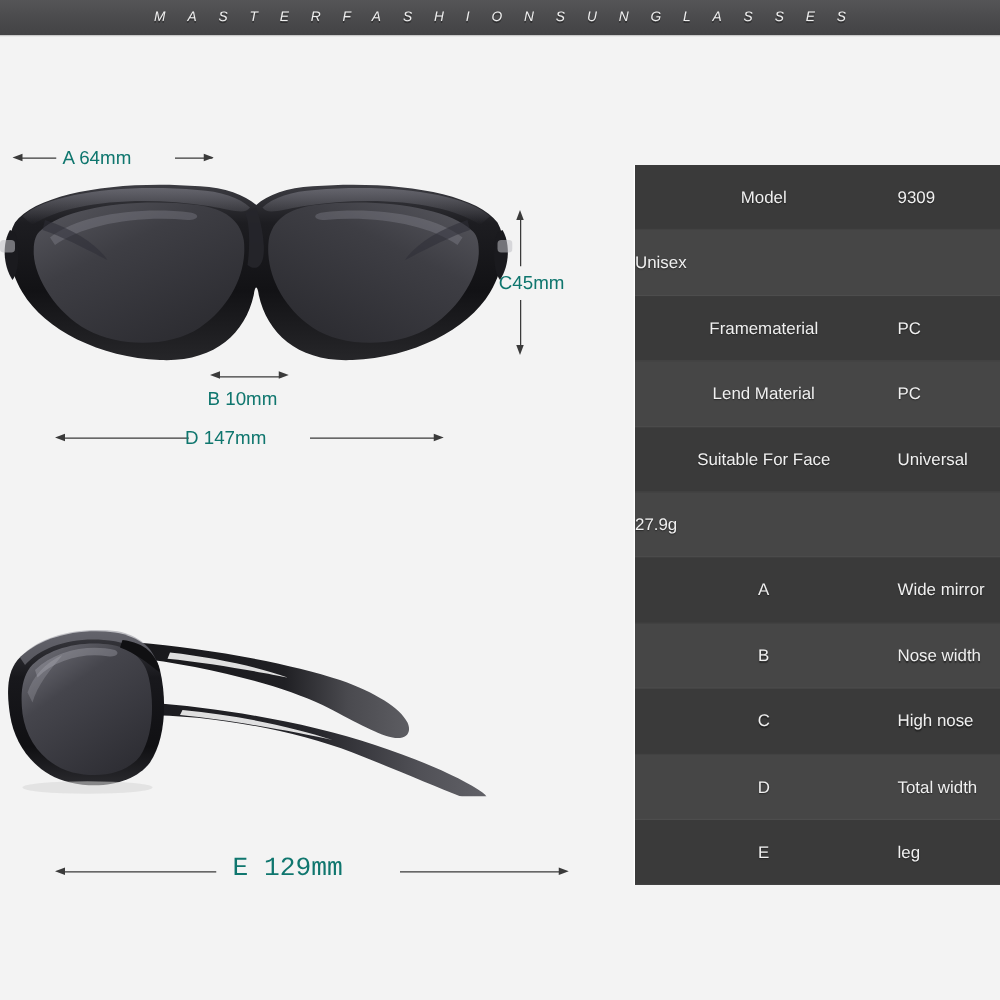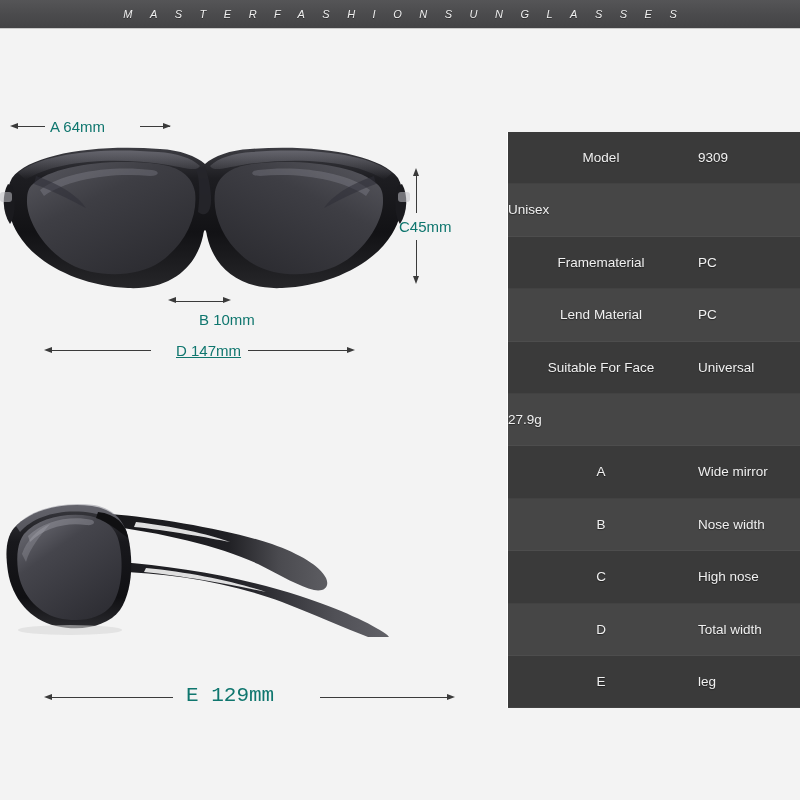--- a/index.html
+++ b/index.html
@@ -67,21 +67,21 @@
   .spec-row.odd  { background: #3a3a3a; }
   .spec-row.even { background: #464646; }
   .spec-row::after {
     content: "";
     position: absolute;
     left: 0; right: 0; bottom: 0;
     height: 1px;
     background: rgba(255,255,255,0.045);
   }
   .spec-label {
-    width: 190px;
+    width: 210px;
     text-align: center;
     color: #f0f0f0;
     font-size: 13.5px;
     line-height: 1.2;
     white-space: nowrap;
     padding-right: 4px;
     box-sizing: border-box;
     text-shadow: 0 1px 1px rgba(0,0,0,0.45);
   }
   .spec-value {
@@ -318,27 +318,27 @@
     <div class="vline" style="left:416px;   top:175px; height:38px;"></div>
     <div class="dim-label" style="left:399px;   top:219px;">C45mm</div>
     <div class="vline" style="left:416px;   top:240px; height:38px;"></div>
     <div class="arrow down" style="left:412.5px; top:276px;"></div>
   </div>
 
   <div>
     <div class="arrow left" style="left:168px; top:297px;"></div>
     <div class="hline" style="left:175px; top:300.5px; width:50px;"></div>
     <div class="arrow right" style="left:223px; top:297px;"></div>
-    <div class="dim-label" style="left:166px; top:312px;margin-left:33px;">B 10mm</div>
+    <div class="dim-label" style="left:166px; top:312px;">B 10mm</div>
   </div>
 
   <div>
     <div class="arrow left" style="left:44px;  top:346.5px;"></div>
     <div class="hline" style="left:51px;  top:350px; width:100px;"></div>
-    <div class="dim-label" style="left:176px; top:343px;text-decoration:underline;">D 147mm</div>
+    <div class="dim-label" style="left:148px; top:343px;">D 147mm</div>
     <div class="hline" style="left:248px; top:350px; width:100px;"></div>
     <div class="arrow right" style="left:347px; top:346.5px;"></div>
   </div>
 
   <div>
     <div class="arrow left" style="left:44px;  top:693.5px;"></div>
     <div class="hline" style="left:51px;  top:697px; width:122px;"></div>
     <div class="dim-label big" style="left:186px; top:685px;font-family:Liberation Mono, monospace;">E 129mm</div>
     <div class="hline" style="left:320px; top:697px; width:128px;"></div>
     <div class="arrow right" style="left:447px; top:693.5px;"></div>

